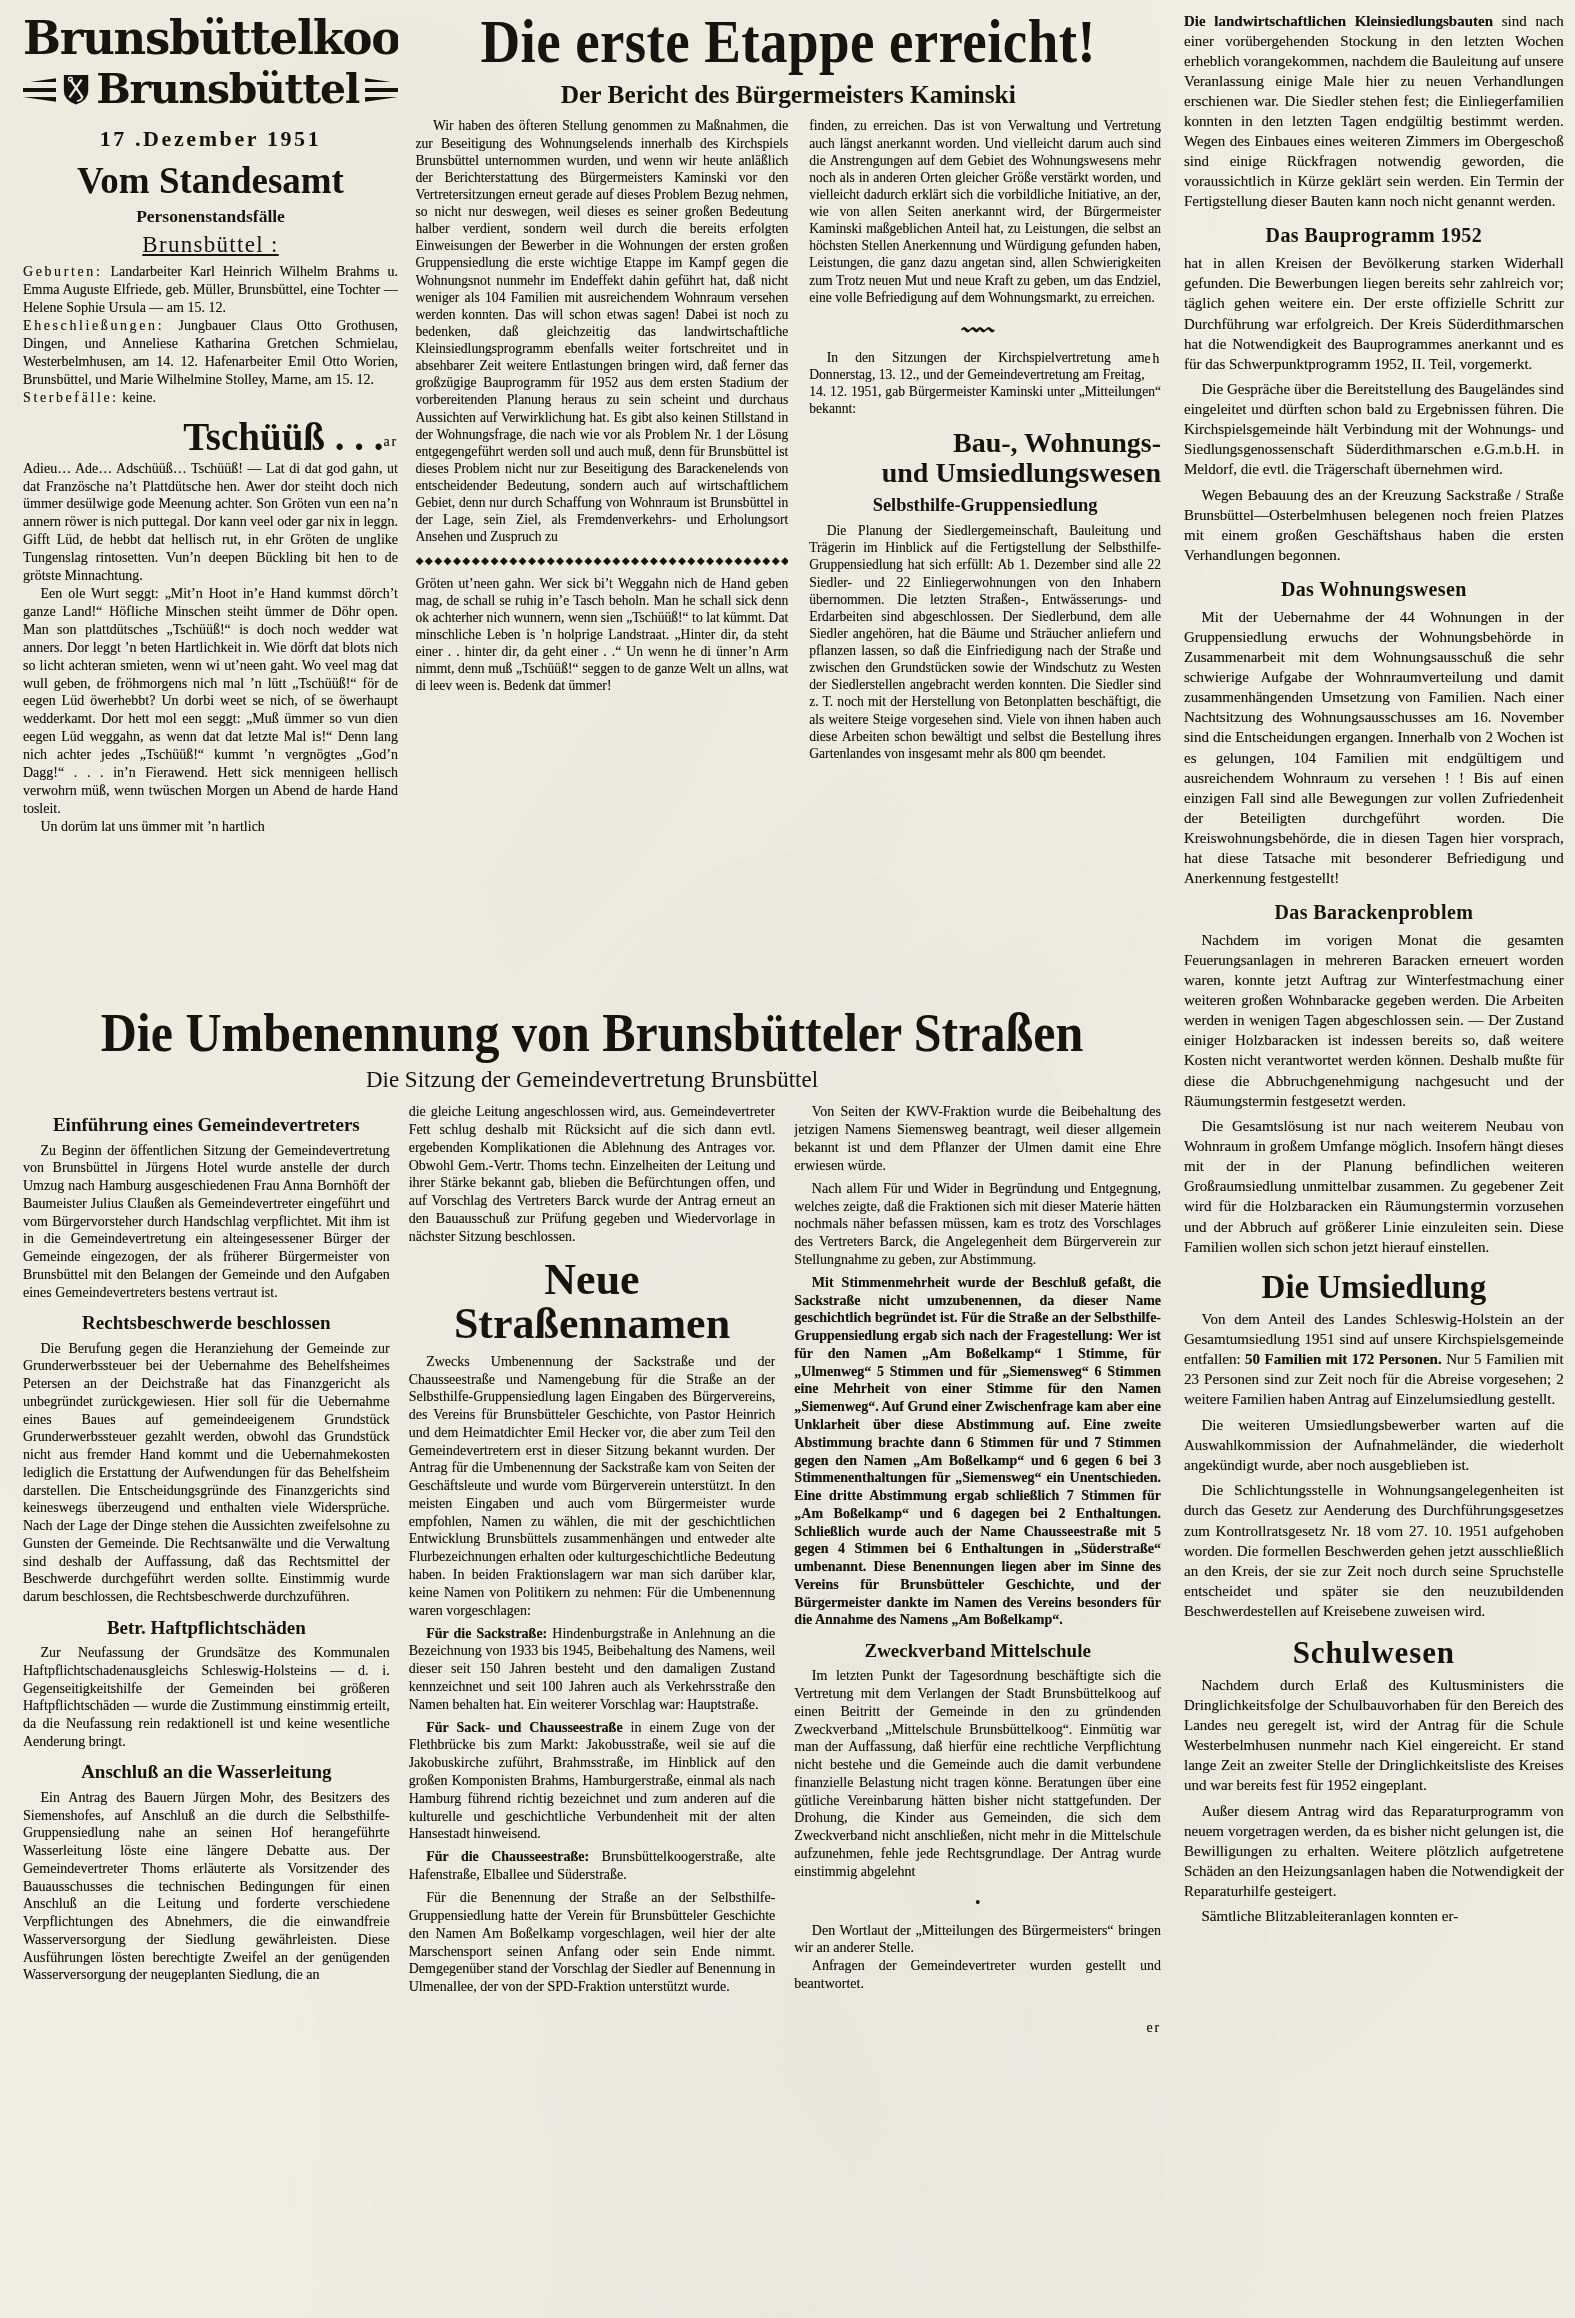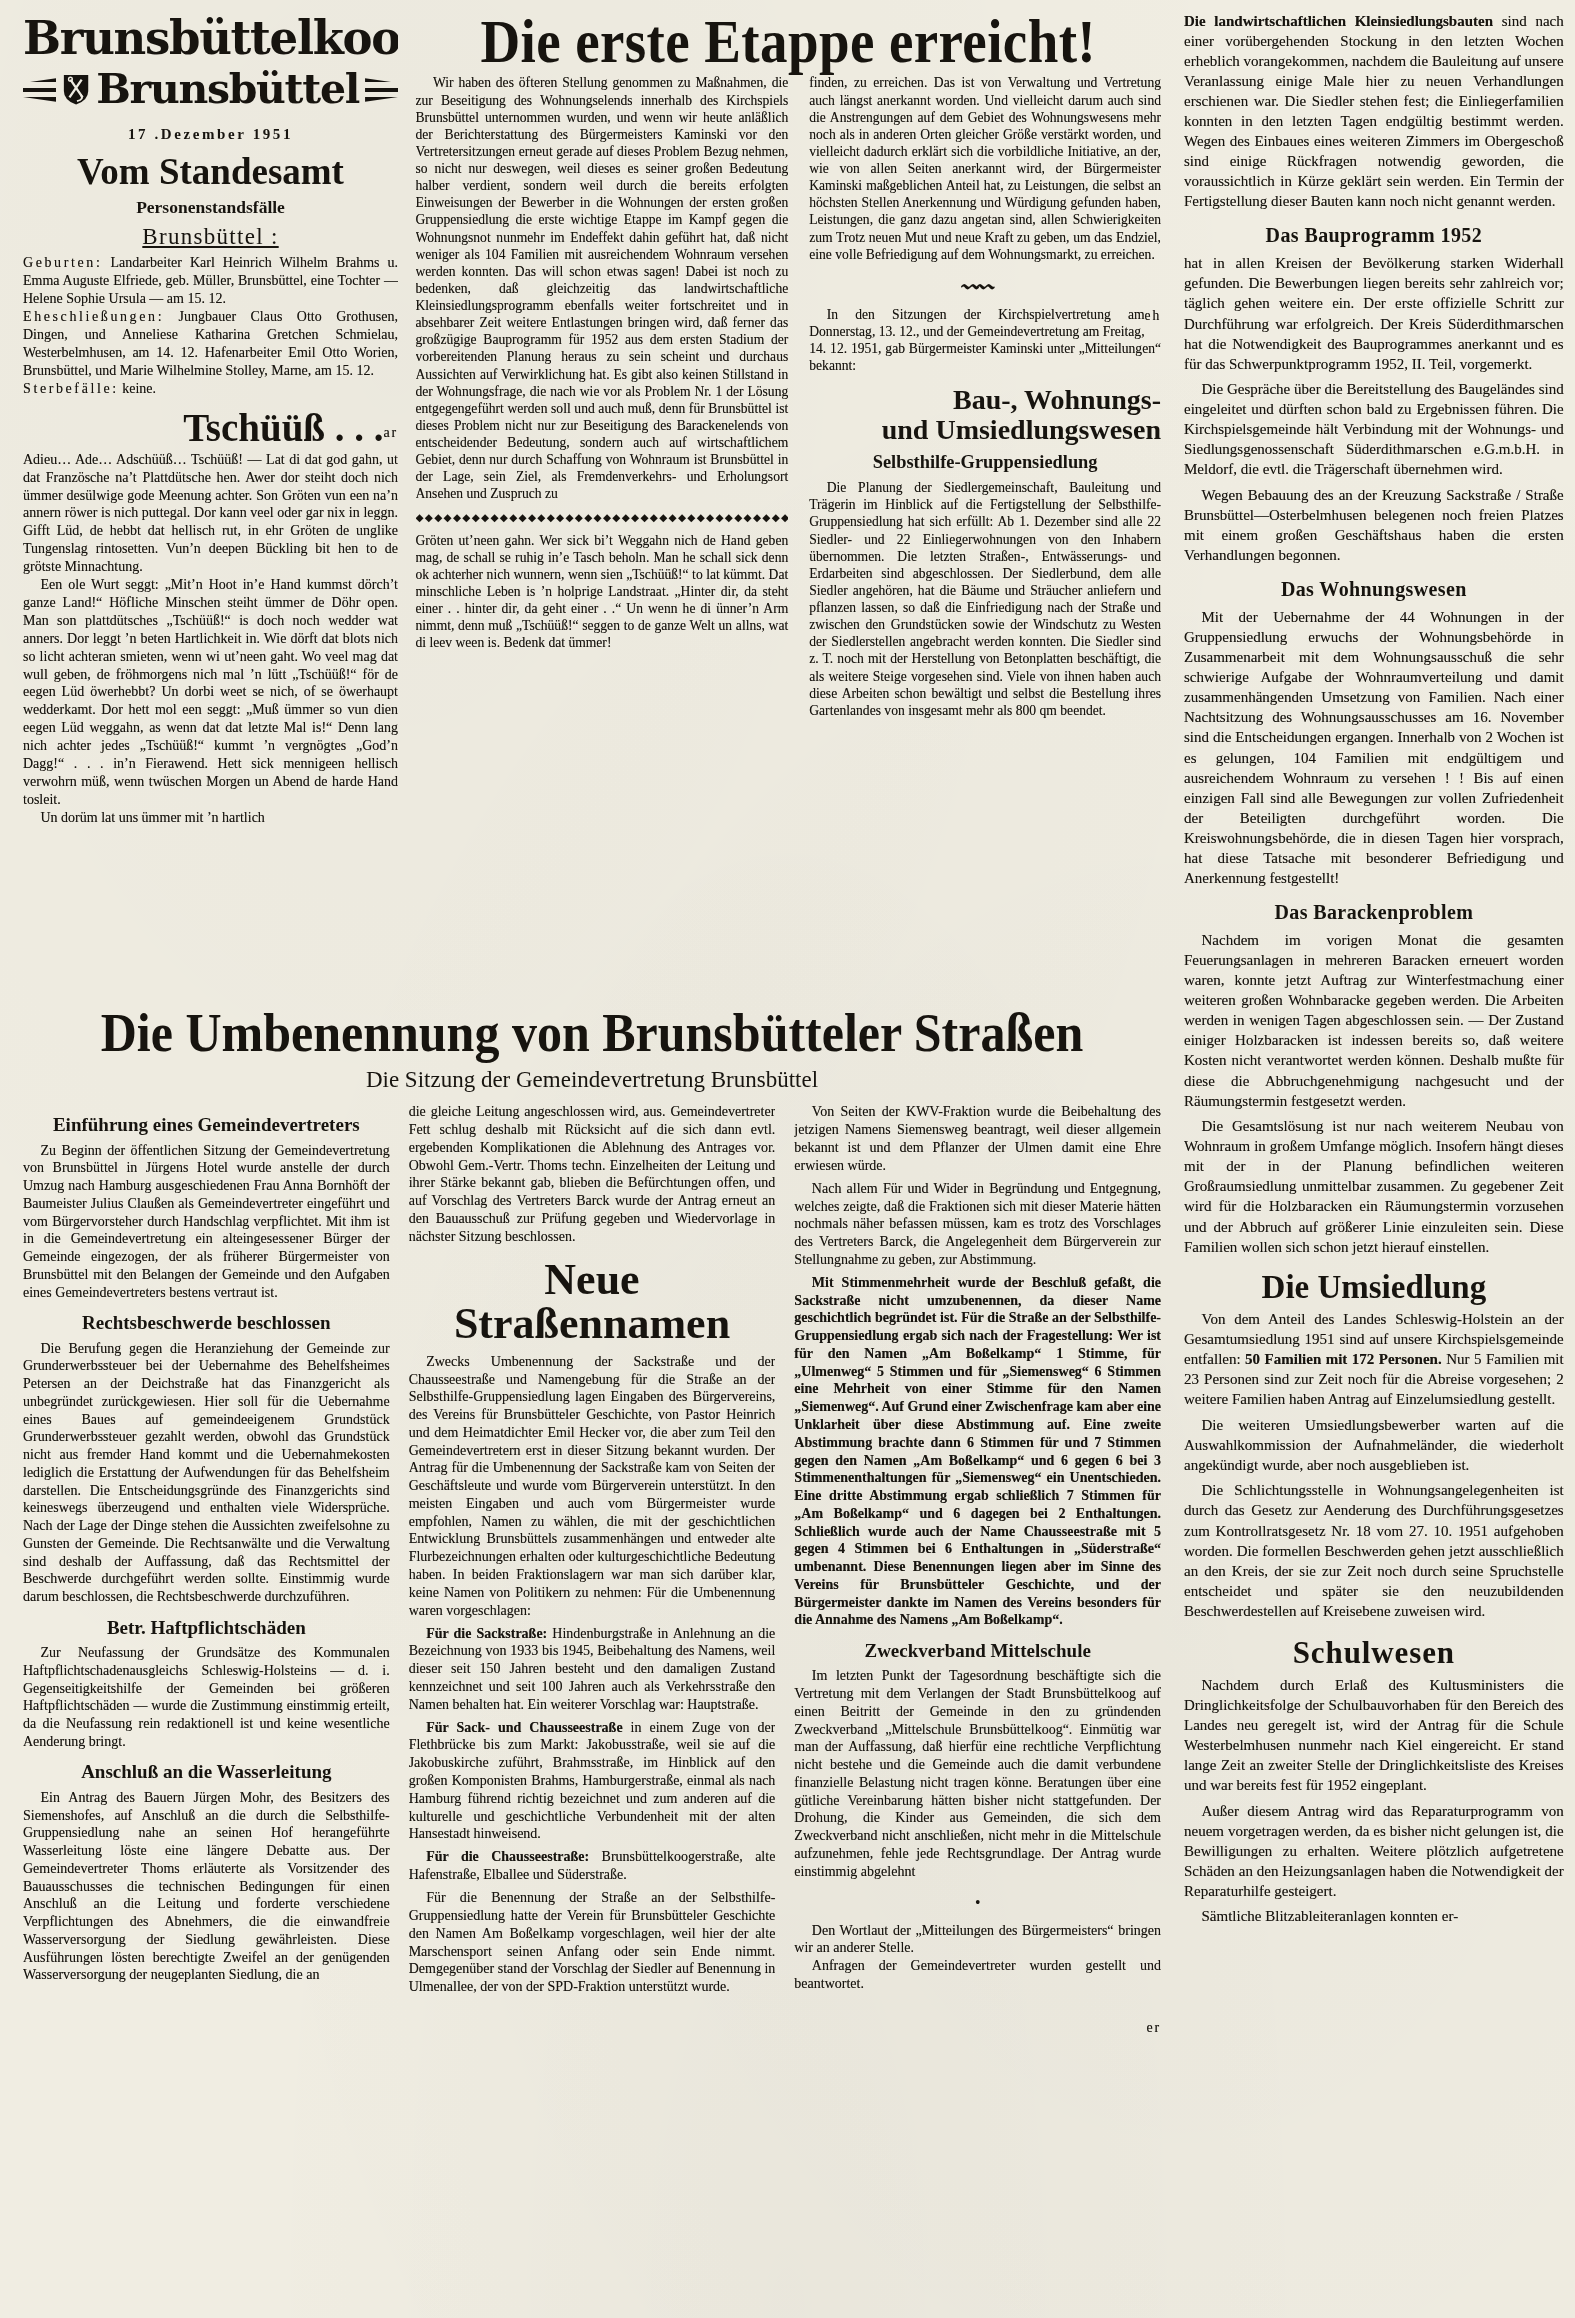--- a/index.html
+++ b/index.html
@@ -32,21 +32,21 @@
   .spaced{letter-spacing:2.6px;}
   .sig{float:right; font-weight:normal; letter-spacing:1.8px;margin-top:44px;}
 
   .masthead{text-align:center; padding-top:5.3px;}
   .m1{font-family:"DejaVu Serif",serif; font-size:45px; font-weight:900; letter-spacing:-1.3px; line-height:1.02; transform:scaleY(1.05); transform-origin:top;}
   .m2row{display:flex; align-items:center; justify-content:center; gap:6.1px; margin-top:3.5px;}
   .m2{font-family:"DejaVu Serif",serif; font-size:41px; font-weight:900; letter-spacing:-1.3px; line-height:1;}
   .stripe{width:54px; height:23.6px; background:repeating-linear-gradient(to bottom,#16130f 0 4.4px,transparent 4.4px 9.6px);}
   .stripe.l{clip-path:polygon(0 20%,100% 0,100% 100%,0 80%);}
   .stripe.r{clip-path:polygon(0 0,100% 20%,100% 80%,0 100%);}
-  .dateline{font-size:15px; font-weight:bold; letter-spacing:2.6px; text-align:center; margin-top:8.8px;}
+  .dateline{font-size:22px; font-weight:bold; letter-spacing:2.6px; text-align:center; margin-top:8.8px;}
 
   .h-standesamt{font-size:37px; font-weight:bold; text-align:center; margin:8.8px 0 0; line-height:1.05;}
   .h-sub{font-size:17.5px; font-weight:bold; text-align:center; margin:3.5px 0 0;}
   .h-place{font-size:23px; text-align:center; letter-spacing:1.3px; margin:3.5px 0 3.5px;text-decoration:underline;}
   .h-tschuess{font-size:39px; font-weight:bold; text-align:right; margin:10.5px 0 3.5px; line-height:1;}
 
   .lead-headline{font-size:55px; font-weight:bold; text-align:center; line-height:1; transform:scaleY(1.1); transform-origin:top; letter-spacing:0.4px; margin-top:1.8px;}
   .lead-subhead{font-size:25.4px; font-weight:bold; text-align:center; margin-top:14px;}
 
   .divider-diamonds{white-space:nowrap; overflow:hidden; font-size:10.5px; letter-spacing:1.3px; text-align:center; margin:8.8px 0 7px;}
@@ -101,20 +101,21 @@
           <p><span class="sig">ar</span><span class="spaced">Sterbefälle:</span> <span>keine.</span></p>
 
           <div class="h-tschuess">Tschüüß . . .</div>
           <p>Adieu… Ade… Adschüüß… Tschüüß! — Lat di dat god gahn, ut dat Französche na’t Plattdütsche hen. Awer dor steiht doch nich ümmer desülwige gode Meenung achter. Son Gröten vun een na’n annern röwer is nich puttegal. Dor kann veel oder gar nix in leggn. Gifft Lüd, de hebbt dat hellisch rut, in ehr Gröten de unglike Tungenslag rintosetten. Vun’n deepen Bückling bit hen to de grötste Minnachtung.</p>
           <p class="ind">Een ole Wurt seggt: „Mit’n Hoot in’e Hand kummst dörch’t ganze Land!“ Höfliche Minschen steiht ümmer de Döhr open. Man son plattdütsches „Tschüüß!“ is doch noch wedder wat anners. Dor leggt ’n beten Hartlichkeit in. Wie dörft dat blots nich so licht achteran smieten, wenn wi ut’neen gaht. Wo veel mag dat wull geben, de fröhmorgens nich mal ’n lütt „Tschüüß!“ för de eegen Lüd öwerhebbt? Un dorbi weet se nich, of se öwerhaupt wedderkamt. Dor hett mol een seggt: „Muß ümmer so vun dien eegen Lüd weggahn, as wenn dat dat letzte Mal is!“ Denn lang nich achter jedes „Tschüüß!“ kummt ’n vergnögtes „God’n Dagg!“ . . . in’n Fierawend. Hett sick mennigeen hellisch verwohrn müß, wenn twüschen Morgen un Abend de harde Hand tosleit.</p>
           <p class="ind">Un dorüm lat uns ümmer mit ’n hartlich</p>
         </div>
 
         <div class="lead-article">
           <div class="lead-headline">Die erste Etappe erreicht!</div>
+          <div class="lead-subhead">Der Bericht des Bürgermeisters Kaminski</div>
 
           <div class="lead-cols">
             <div class="lead-colA">
               <p class="ind">Wir haben des öfteren Stellung genommen zu Maßnahmen, die zur Beseitigung des Wohnungselends innerhalb des Kirchspiels Brunsbüttel unternommen wurden, und wenn wir heute anläßlich der Berichterstattung des Bürgermeisters Kaminski vor den Vertretersitzungen erneut gerade auf dieses Problem Bezug nehmen, so nicht nur deswegen, weil dieses es seiner großen Bedeutung halber verdient, sondern weil durch die bereits erfolgten Einweisungen der Bewerber in die Wohnungen der ersten großen Gruppensiedlung die erste wichtige Etappe im Kampf gegen die Wohnungsnot nunmehr im Endeffekt dahin geführt hat, daß nicht weniger als 104 Familien mit ausreichendem Wohnraum versehen werden konnten. Das will schon etwas sagen! Dabei ist noch zu bedenken, daß gleichzeitig das landwirtschaftliche Kleinsiedlungsprogramm ebenfalls weiter fortschreitet und in absehbarer Zeit weitere Entlastungen bringen wird, daß ferner das großzügige Bauprogramm für 1952 aus dem ersten Stadium der vorbereitenden Planung heraus zu sein scheint und durchaus Aussichten auf Verwirklichung hat. Es gibt also keinen Stillstand in der Wohnungsfrage, die nach wie vor als Problem Nr. 1 der Lösung entgegengeführt werden soll und auch muß, denn für Brunsbüttel ist dieses Problem nicht nur zur Beseitigung des Barackenelends von entscheidender Bedeutung, sondern auch auf wirtschaftlichem Gebiet, denn nur durch Schaffung von Wohnraum ist Brunsbüttel in der Lage, sein Ziel, als Fremdenverkehrs- und Erholungsort Ansehen und Zuspruch zu</p>
               <div class="divider-diamonds">◆◆◆◆◆◆◆◆◆◆◆◆◆◆◆◆◆◆◆◆◆◆◆◆◆◆◆◆◆◆◆◆◆◆◆◆◆◆◆◆◆◆◆◆◆◆◆◆</div>
               <p>Gröten ut’neen gahn. Wer sick bi’t Weggahn nich de Hand geben mag, de schall se ruhig in’e Tasch beholn. Man he schall sick denn ok achterher nich wunnern, wenn sien „Tschüüß!“ to lat kümmt. Dat minschliche Leben is ’n holprige Landstraat. „Hinter dir, da steht einer . . hinter dir, da geht einer . .“ Un wenn he di ünner’n Arm nimmt, denn muß „Tschüüß!“ seggen to de ganze Welt un allns, wat di leev ween is. Bedenk dat ümmer!</p>
             </div>
 
             <div class="lead-colB">
               <p><span>finden, zu erreichen. Das ist von Verwaltung und Vertretung auch längst anerkannt worden. Und vielleicht darum auch sind die Anstrengungen auf dem Gebiet des Wohnungswesens mehr noch als in anderen Orten gleicher Größe verstärkt worden, und vielleicht dadurch erklärt sich die vorbildliche Initiative, an der, wie von allen Seiten anerkannt wird, der Bürgermeister Kaminski maßgeblichen Anteil hat, zu Leistungen, die selbst an höchsten Stellen Anerkennung und Würdigung gefunden haben, Leistungen, die ganz dazu angetan sind, allen Schwierigkeiten zum Trotz neuen Mut und neue Kraft zu geben, um das Endziel, eine volle Befriedigung auf dem Wohnungsmarkt, zu erreichen.</span> <span class="sig">eh</span></p>

